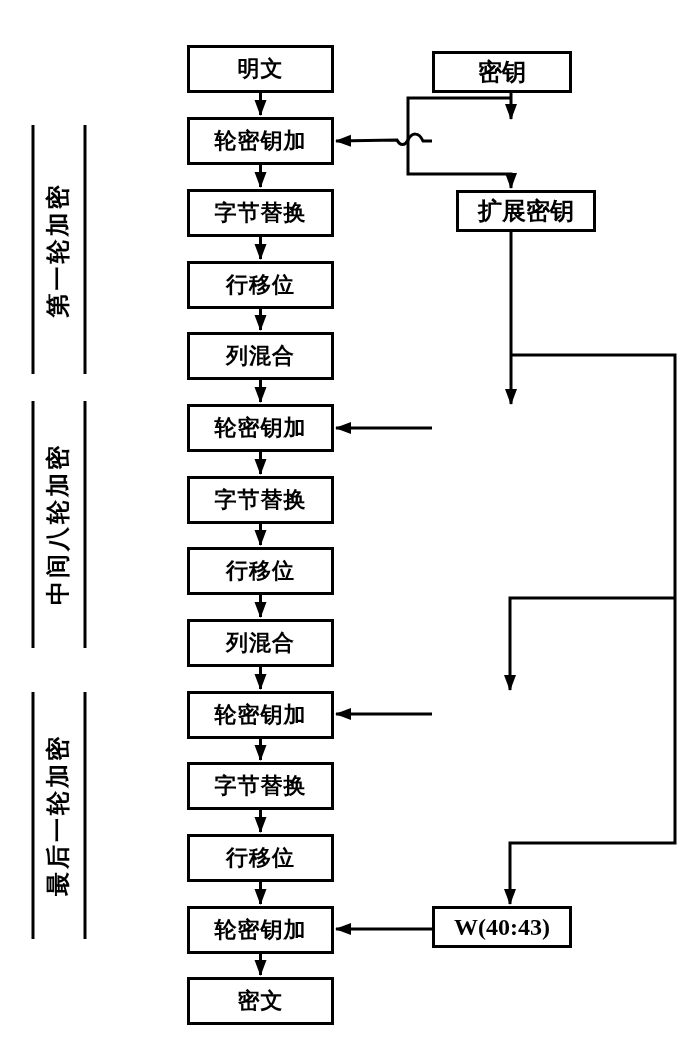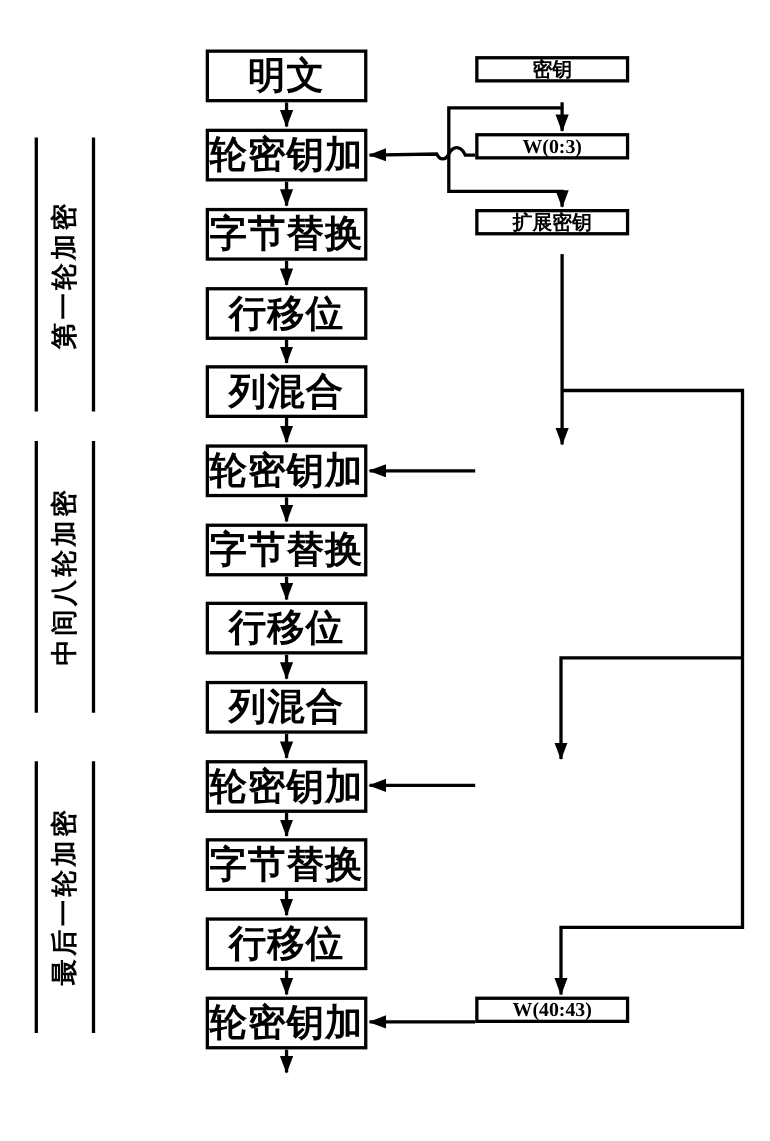--- a/index.html
+++ b/index.html
@@ -31,28 +31,28 @@
     align-items: center;
     justify-content: center;
     font-weight: bold;
     color: #000000;
     white-space: nowrap;
   }
   .node.left-col {
     left: 187px;
     width: 147px;
     height: 48px;
-    font-size: 34px;
+    font-size: 22px;
     letter-spacing: 1px;
   }
   .node.right-col {
     left: 432px;
     width: 140px;
-    height: 24px;
-    font-size: 18px;
+    height: 42px;
+    font-size: 24px;
   }
   .section-label {
     position: absolute;
     left: 58px;
     width: 0;
     height: 0;
     display: flex;
     align-items: center;
     justify-content: center;
     font-weight: bold;
@@ -128,19 +128,19 @@
   <div class="node left-col" style="top:261px;">行移位</div>
   <div class="node left-col" style="top:332px;">列混合</div>
   <div class="node left-col" style="top:404px;">轮密钥加</div>
   <div class="node left-col" style="top:476px;">字节替换</div>
   <div class="node left-col" style="top:547px;">行移位</div>
   <div class="node left-col" style="top:619px;">列混合</div>
   <div class="node left-col" style="top:691px;">轮密钥加</div>
   <div class="node left-col" style="top:762px;">字节替换</div>
   <div class="node left-col" style="top:834px;">行移位</div>
   <div class="node left-col" style="top:906px;">轮密钥加</div>
+  <div class="node left-col" style="top:977px;">密文</div>
 
   <div class="node right-col" style="top:51px;">密钥</div>
-  <div class="node right-col" style="top:121px;">W(0:3)</div>
-  <div class="node right-col" style="top:190px;">扩展密钥</div>
+  <div class="node right-col" style="top:190px;margin-left:24px;">扩展密钥</div>
   <div class="node right-col" style="top:906px;">W(40:43)</div>
 
 </div>
 
 </body></html>

